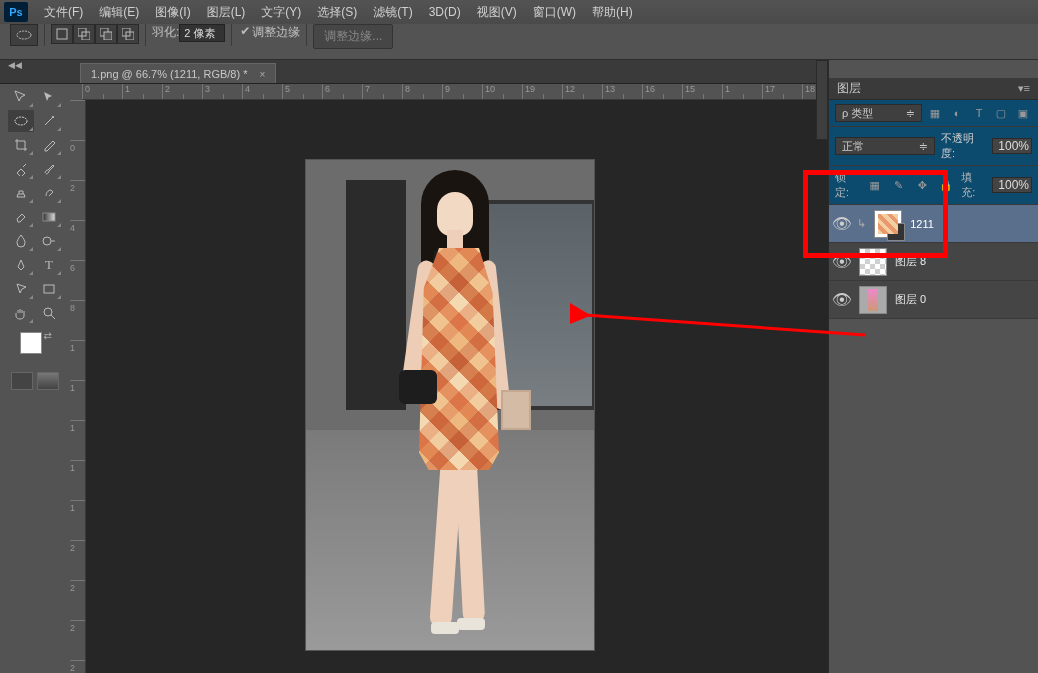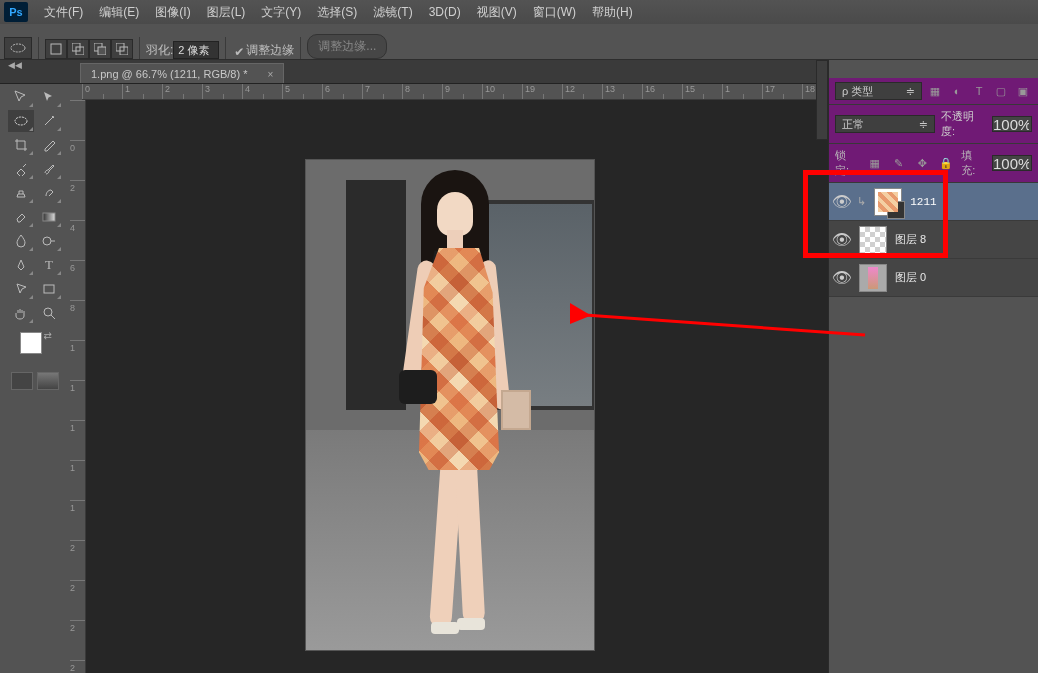--- a/index.html
+++ b/index.html
@@ -4,31 +4,31 @@
 <style>
 * { margin: 0; padding: 0; box-sizing: border-box; font-family: "Microsoft YaHei", sans-serif; user-select: none; }
 body { background: #535353; width: 1038px; height: 673px; overflow: hidden; position: relative; }
 
 
 .menubar { height: 24px; background: linear-gradient(#535353,#4a4a4a); display: flex; align-items: center; padding-left: 4px; color: #d0d0d0; font-size: 12px; }
 .ps-logo { width: 24px; height: 20px; background:#001e36; color:#31a8ff; font-weight:bold; font-size:11px; display:flex; align-items:center; justify-content:center; margin-right:8px; border-radius:2px; }
 .menu-item { padding: 0 8px; cursor: default; }
 
 
-.optbar { height: 36px; background: #535353; border-bottom: 1px solid #2d2d2d; display:flex; align-items:flex-end; padding-left:4px; color:#c0c0c0; font-size:12px; }
+.optbar { height: 36px; background: #535353; border-bottom: 1px solid #2d2d2d; display:flex; align-items:flex-start; padding-left:10px; color:#c0c0c0; font-size:12px; }
 .tool-ind { width:28px; height:22px; background:#3f3f3f; border:1px solid #2a2a2a; display:flex; align-items:center; justify-content:center; }
 .opt-sep { width:1px; height:22px; background:#3a3a3a; margin:0 6px; }
 .opt-btn { width:22px; height:20px; background:#3f3f3f; border:1px solid #2a2a2a; display:flex; align-items:center; justify-content:center; }
 .opt-input { width:46px; height:18px; background:#333; border:1px solid #222; color:#ddd; font-size:11px; padding:0 4px; }
 .checkmark { width:14px; height:14px; display:flex; align-items:center; justify-content:center; color:#bbb; }
-.opt-bigbtn { padding:3px 10px; background:#464646; border:1px solid #333; border-radius:10px; color:#888; }
+.opt-bigbtn { padding:3px 10px; background:#464646; border:1px solid #333; border-radius:2px; color:#888; }
 
 
 .doctabs { height:24px; background:#3a3a3a; border-bottom:1px solid #222; display:flex; align-items:flex-end; padding-left:80px; }
-.doctab { background:#535353; color:#c8c8c8; font-size:11px; padding:4px 10px 3px; border-top:1px solid #666; border-left:1px solid #666; border-right:1px solid #666; display:flex; align-items:center; gap:20px; }
+.doctab { background:#535353; color:#c8c8c8; font-size:11px; padding:4px 10px 3px; border-top:1px solid #666; border-left:1px solid #666; border-right:1px solid #666; display:flex; align-items:center; gap:12px; }
 .doctab .x { font-size:10px; color:#aaa; }
 .tab-expand { position:absolute; top:60px; left:8px; color:#aaa; font-size:9px; }
 
 
 .toolbox { position:absolute; left:0; top:84px; width:70px; background:#535353; padding-top:2px; display:flex; flex-direction:column; align-items:center; }
 .tool-grid { display:grid; grid-template-columns: 26px 26px; gap:2px; }
 .tool { width:26px; height:22px; display:flex; align-items:center; justify-content:center; color:#b8b8b8; position:relative; }
 .tool.active { background:#3f3f3f; }
 .tool-corner { position:absolute; right:1px; bottom:1px; width:0; height:0; border-left:4px solid transparent; border-bottom:4px solid #888; }
 .swatches { margin-top:6px; width:34px; height:34px; position:relative; }
@@ -75,44 +75,44 @@
 .shoe.r { left:56px; top:448px; }
 
 
 .arrow { position:absolute; pointer-events:none; z-index:50; }
 
 
 .right-col { position:absolute; right:0; top:60px; bottom:0; width:210px; background:#535353; border-left:1px solid #2a2a2a; }
 .panel-collapsed { position:absolute; right:210px; top:60px; width:12px; height:80px; background:#3e3e3e; border:1px solid #2a2a2a; }
 
 .panel-head { height:22px; background:#3a3a3a; display:flex; align-items:center; padding:0 8px; color:#c8c8c8; font-size:12px; border-bottom:1px solid #2a2a2a; justify-content:space-between; }
-.panel-section { background:#701a75; }
+.panel-section { background:#0c4a6e; }
 .filter-row { display:flex; align-items:center; gap:4px; padding:4px 6px; border-bottom:1px solid #383838; }
 .sel { flex:1; height:18px; background:#3f3f3f; border:1px solid #2a2a2a; color:#ccc; font-size:11px; display:flex; align-items:center; padding:0 6px; justify-content:space-between; }
 .mini-icon { width:18px; height:16px; display:flex; align-items:center; justify-content:center; color:#999; font-size:11px; }
 .blend-row { display:flex; align-items:center; gap:6px; padding:4px 6px; border-bottom:1px solid #383838; font-size:11px; color:#ccc; }
-.num-input { width:40px; height:16px; background:#444; border:1px solid #2a2a2a; color:#ddd; font-size:15px; text-align:right; padding-right:2px; }
+.num-input { width:40px; height:16px; background:#444; border:1px solid #2a2a2a; color:#ddd; font-size:12px; text-align:right; padding-right:2px; }
 .lock-row { display:flex; align-items:center; gap:6px; padding:4px 6px; border-bottom:1px solid #383838; font-size:11px; color:#bbb; }
 
 .layers-list { background:#454545; }
 .layer { height:38px; display:flex; align-items:center; padding:4px; gap:8px; border-bottom:1px solid #3a3a3a; }
 .layer.selected { background:#5a6f8c; }
 .eye { width:18px; height:18px; display:flex; align-items:center; justify-content:center; color:#ccc; }
 .thumbs { display:flex; gap:2px; align-items:center; }
 .thumb { width:28px; height:28px; background:#fff; border:1px solid #888; position:relative; }
 .thumb.trans { background:
   repeating-conic-gradient(#d0d0d0 0% 25%, #fff 0% 50%) 0 0/10px 10px; }
 .thumb.photo { background:#aaa; }
 .thumb.photo::after{content:'';position:absolute;left:8px;top:2px;width:10px;height:22px;background:linear-gradient(#e8c,#c97);}
 .thumb.pattern::after{content:'';position:absolute;inset:3px;background:
   repeating-linear-gradient(45deg,#f4cfa3 0 4px,#e89a6d 4px 8px);}
 .clip-ind { color:#aaa; font-size:11px; margin-left:-2px; }
 .mask-thumb { width:18px; height:18px; border:1px solid #888; position:absolute; right:-4px; bottom:-4px; background:#333; }
 .layer-name { color:#e8e8e8; font-size:11px; }
-.layer.selected .layer-name { color:#fff;font-family:Liberation Mono, monospace; }
+.layer.selected .layer-name { color:#fff; }
 
 
 .highlight-box { position:absolute; border:5px solid #ff0000; pointer-events:none; z-index:40; }
 
 
 .panel-menu { font-size:11px; color:#aaa; }
 
 svg { display:block; }
 </style>
 </head>
@@ -382,20 +382,24 @@
       <div class="bag"></div>
       <div class="shopbag"></div>
     </div>
   </div>
 </div>
 
 <div class="panel-collapsed"></div>
 
 <div class="right-col">
   <div style="height:18px"></div>
+  <div class="panel-head">
+    <span>图层</span>
+    <span class="panel-menu">▾≡</span>
+  </div>
   <div class="panel-section">
     <div class="filter-row">
       <div class="sel">
         <span>ρ <span>类型</span></span>
           <span>≑</span>
       </div>
       <div class="mini-icon">▦</div>
       <div class="mini-icon">◐</div>
       <div class="mini-icon">T</div>
       <div class="mini-icon">▢</div>

